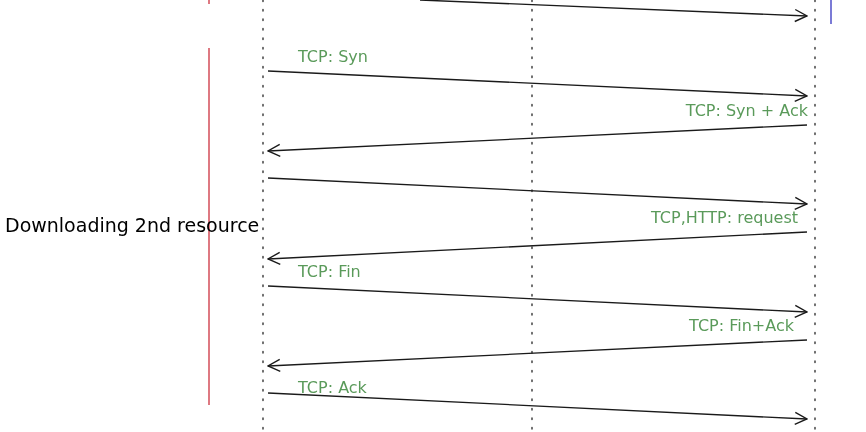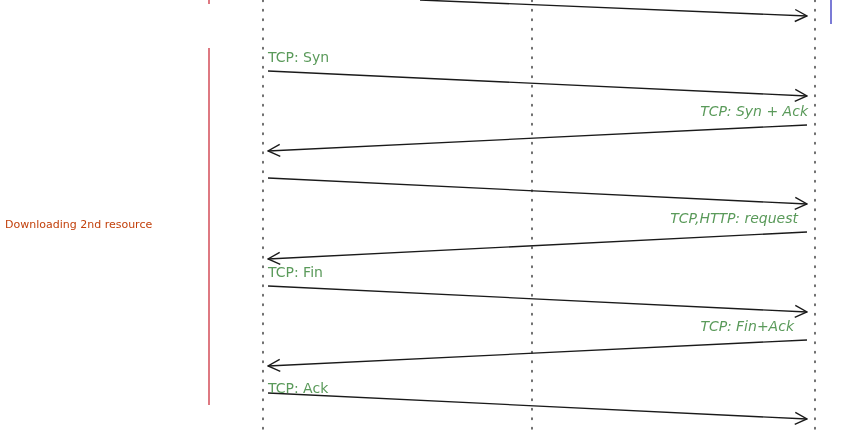--- a/index.html
+++ b/index.html
@@ -16,35 +16,35 @@
     }
     #stage {
       position: absolute;
       left: 0;
       top: 0;
       width: 866px;
       height: 432px;
     }
     .msg-label {
       position: absolute;
-      font-size: 14px;
+      font-size: 16px;
       line-height: 16px;
       white-space: nowrap;
       color: #5a9a5a;
+      margin-left: 30px;
     }
     .msg-label.right {
       text-align: right;
-      font-style: italic;
     }
     .section-label {
       position: absolute;
-      font-size: 11px;
+      font-size: 19px;
       line-height: 16px;
       white-space: nowrap;
-      color: #c2410c;
+      color: #000000;
     }
     svg { position: absolute; left: 0; top: 0; }
   </style>
 </head>
 <body>
 
 <div id="stage">
 
   <svg width="866" height="432" viewBox="0 0 866 432">
     <defs>

